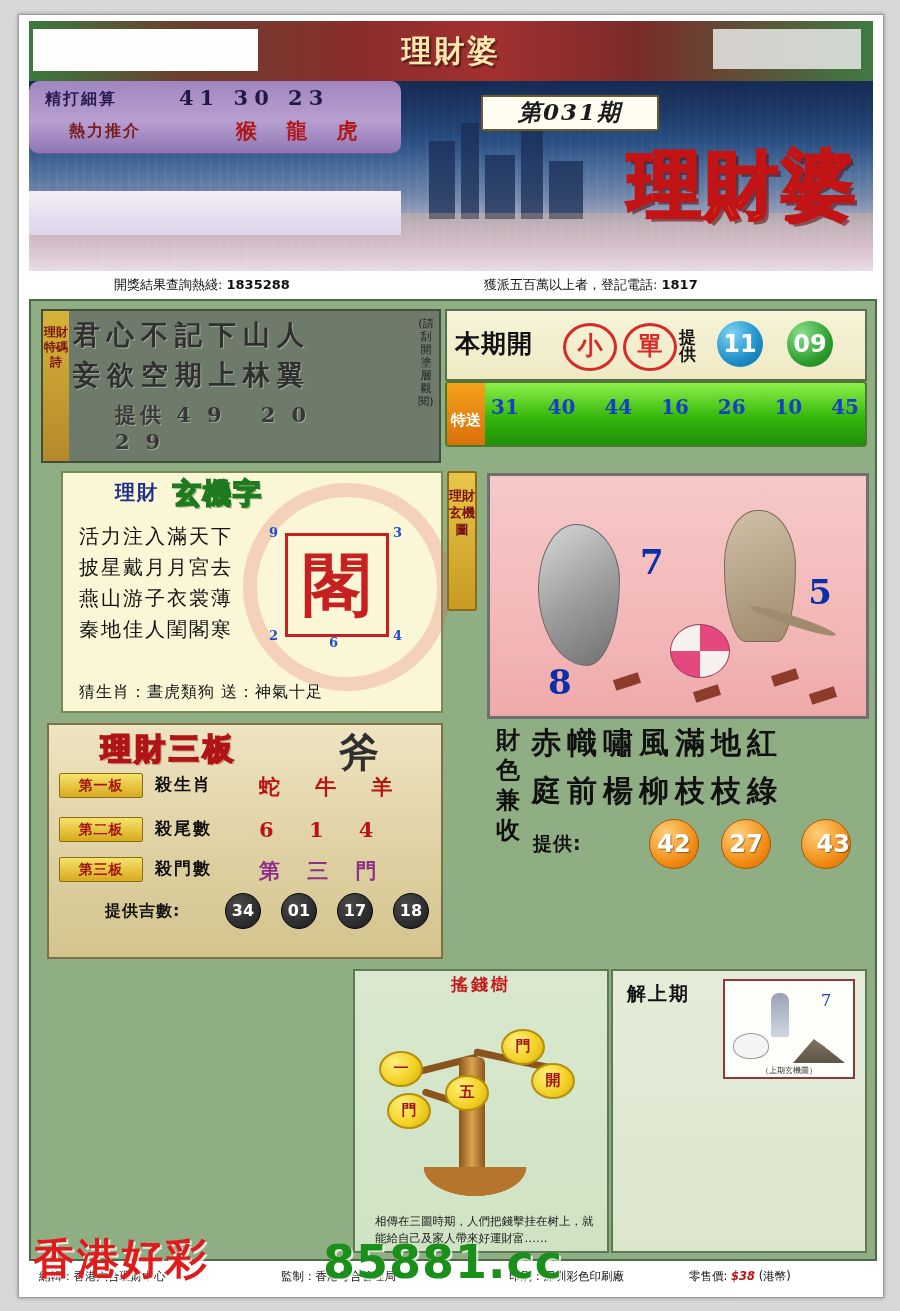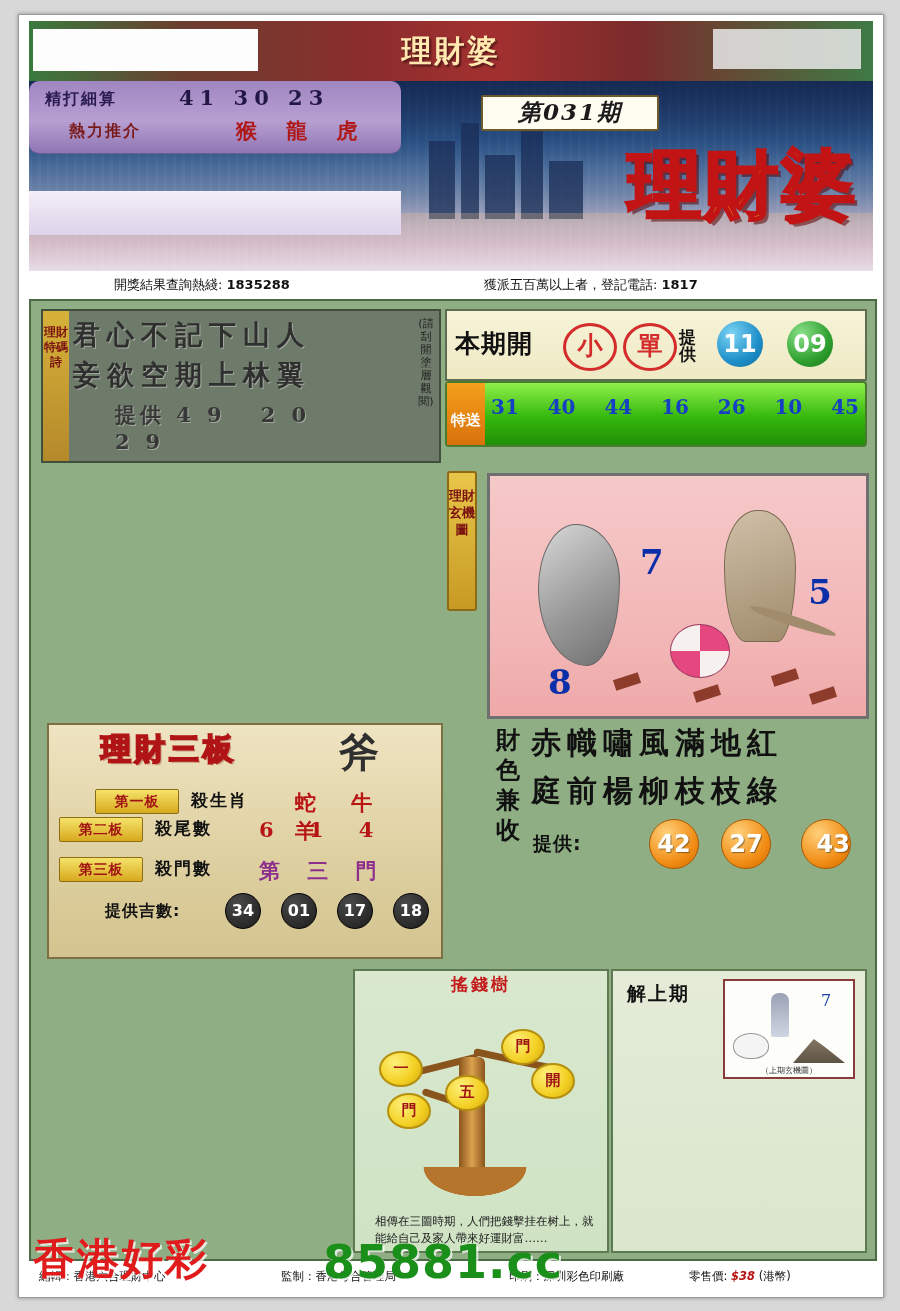--- a/index.html
+++ b/index.html
@@ -271,21 +271,21 @@
   }
   .rowtag{
     position:absolute;left:10px;width:82px;height:23px;
     background:linear-gradient(180deg,#f6e36a,#d7a91e);
     border:1px solid #8c6c14;border-radius:2px;
     color:#a21414;font-size:14px;font-weight:bold;text-align:center;line-height:22px;letter-spacing:1px;
   }
   .rowlab{position:absolute;left:106px;font-size:17px;font-weight:bold;color:#111;letter-spacing:2px;}
   .rowval{position:absolute;left:210px;font-size:21px;font-weight:bold;
     font-family:"DejaVu Serif",serif;letter-spacing:14px;}
-  .r1{top:64px;margin-left:36px;} .r2{top:92px;} .r3{top:132px;}
+  .r1{top:48px;} .r2{top:92px;} .r3{top:132px;}
   .rowval.v1{color:#b81414;}
   .rowval.v2{color:#b81414;}
   .rowval.v3{color:#8d2f8d;letter-spacing:10px;}
   .sanban .jishu{
     position:absolute;left:56px;top:176px;font-size:16px;font-weight:bold;color:#111;letter-spacing:1px;
   }
   .jball{
     position:absolute;top:168px;width:34px;height:34px;border-radius:50%;
     background:radial-gradient(circle at 34% 28%,#4a4a4a,#1b1b1b);
     color:#fff;font-size:16px;font-weight:bold;text-align:center;line-height:34px;
@@ -517,20 +517,38 @@
         <span>31</span>
         <span>40</span>
         <span>44</span>
         <span>16</span>
         <span>26</span>
         <span>10</span>
         <span>45</span>
       </div>
     </div>
 
+    <div class="xuanji">
+      <div class="bigcircle"></div>
+      <div class="h">理財</div>
+      <div class="h2">玄機字</div>
+      <div class="verses">
+        <div>活力注入滿天下</div>
+        <div>披星戴月月宮去</div>
+        <div>燕山游子衣裳薄</div>
+        <div>秦地佳人閨閣寒</div>
+      </div>
+      <div class="bigchar">閣</div>
+      <div class="cn c9">9</div>
+      <div class="cn c3">3</div>
+      <div class="cn c2">2</div>
+      <div class="cn c4">4</div>
+      <div class="cn c6">6</div>
+      <div class="foot">猜生肖：晝虎類狗  送：神氣十足</div>
+    </div>
 
     <div class="vlabel">理財玄機圖</div>
 
     <div class="picpanel">
       <div class="rock"></div>
       <div class="kang"></div>
       <div class="kangtail"></div>
       <div class="ball"></div>
       <div class="mark m7">7</div>
       <div class="mark m8">8</div>

